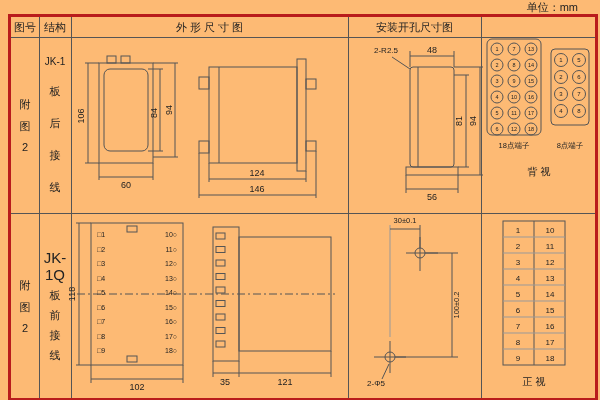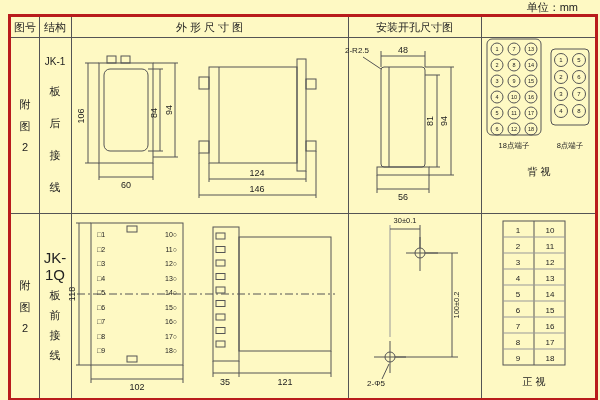--- a/index.html
+++ b/index.html
@@ -1,16 +1,16 @@
 <!DOCTYPE html>
 <html><head>
 <meta charset="utf-8">
 <style>
   html,body{margin:0;padding:0;background:#e8e8e8}
-  .page{position:relative;width:600px;height:400px;background:#fef9c3;
+  .page{position:relative;width:600px;height:400px;background:#fdba74;
         font-family:"Liberation Sans","DejaVu Sans",sans-serif;color:#222;overflow:hidden}
   .unit{position:absolute;top:0px;right:22px;font-size:11px}
   .tbl{position:absolute;left:8px;top:14px;width:584px;height:381px;border:3px solid #b91c1c;box-sizing:content-box}
   .vl{position:absolute;top:0;height:100%;width:1px;background:#555}
   .hl{position:absolute;left:0;width:100%;height:1px;background:#555}
   .cell{position:absolute;display:flex;align-items:center;justify-content:center;font-size:11px;text-align:center}
   .col{flex-direction:column;gap:7px}
   .svgbox{position:absolute}
   svg text{font-family:"Liberation Sans","DejaVu Sans",sans-serif;fill:#222;stroke:none}
   .t9{font-size:9px}.t8{font-size:8px}.t75{font-size:7.5px}.t7{font-size:7px}
@@ -89,21 +89,21 @@
         </g>
         <text class="t9" x="13" y="79" transform="rotate(-90 13 79)" text-anchor="middle">106</text>
         <text class="t9" x="86" y="76" transform="rotate(-90 86 76)" text-anchor="middle">84</text>
         <text class="t9" x="101" y="73" transform="rotate(-90 101 73)" text-anchor="middle">94</text>
         <text class="t9" x="55" y="151" text-anchor="middle">60</text>
         <text class="t9" x="186" y="139" text-anchor="middle">124</text>
         <text class="t9" x="186" y="155" text-anchor="middle">146</text>
       </svg>
     </div>
 
-    <div class="svgbox" style="left:322px;top:20px">
+    <div class="svgbox" style="left:351px;top:20px">
       <svg width="133" height="176" viewBox="0 0 133 176">
         <g class="s">
           <rect x="48" y="30" width="44" height="100" rx="3"></rect>
           <rect x="44" y="130" width="52" height="8"></rect>
           <line x1="56" y1="30" x2="56" y2="130"></line>
           <line x1="30" y1="20" x2="48" y2="32"></line>
           <line x1="48" y1="30" x2="48" y2="14"></line>
           <line x1="92" y1="30" x2="92" y2="14"></line>
           <line x1="48" y1="19" x2="92" y2="19"></line>
           <line x1="92" y1="38" x2="107" y2="38"></line>

